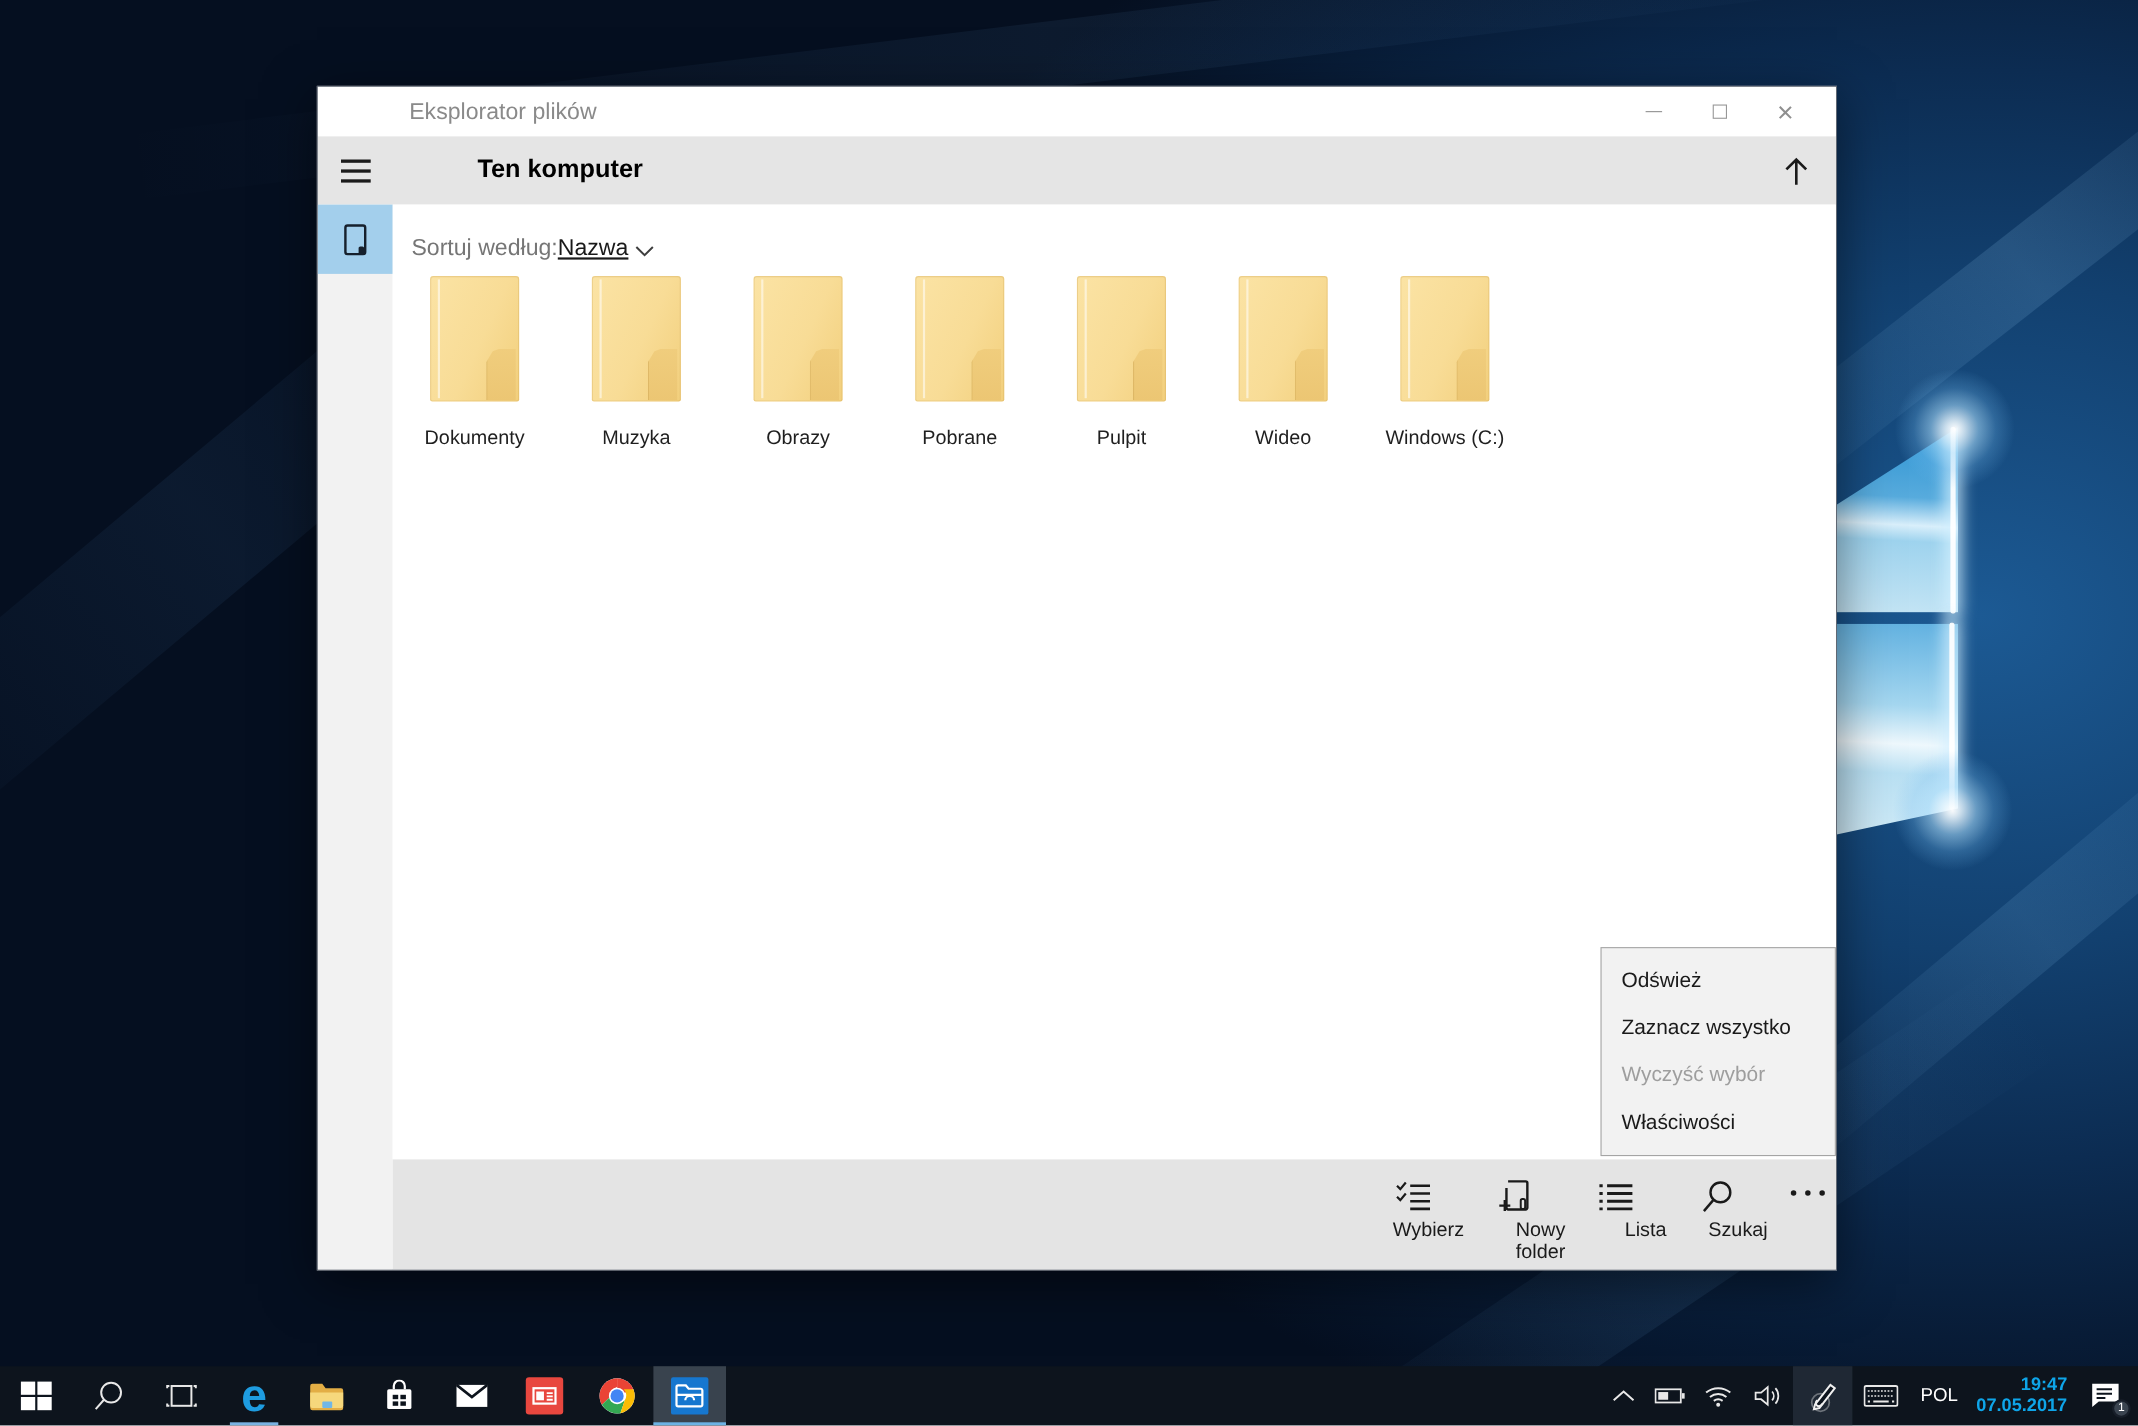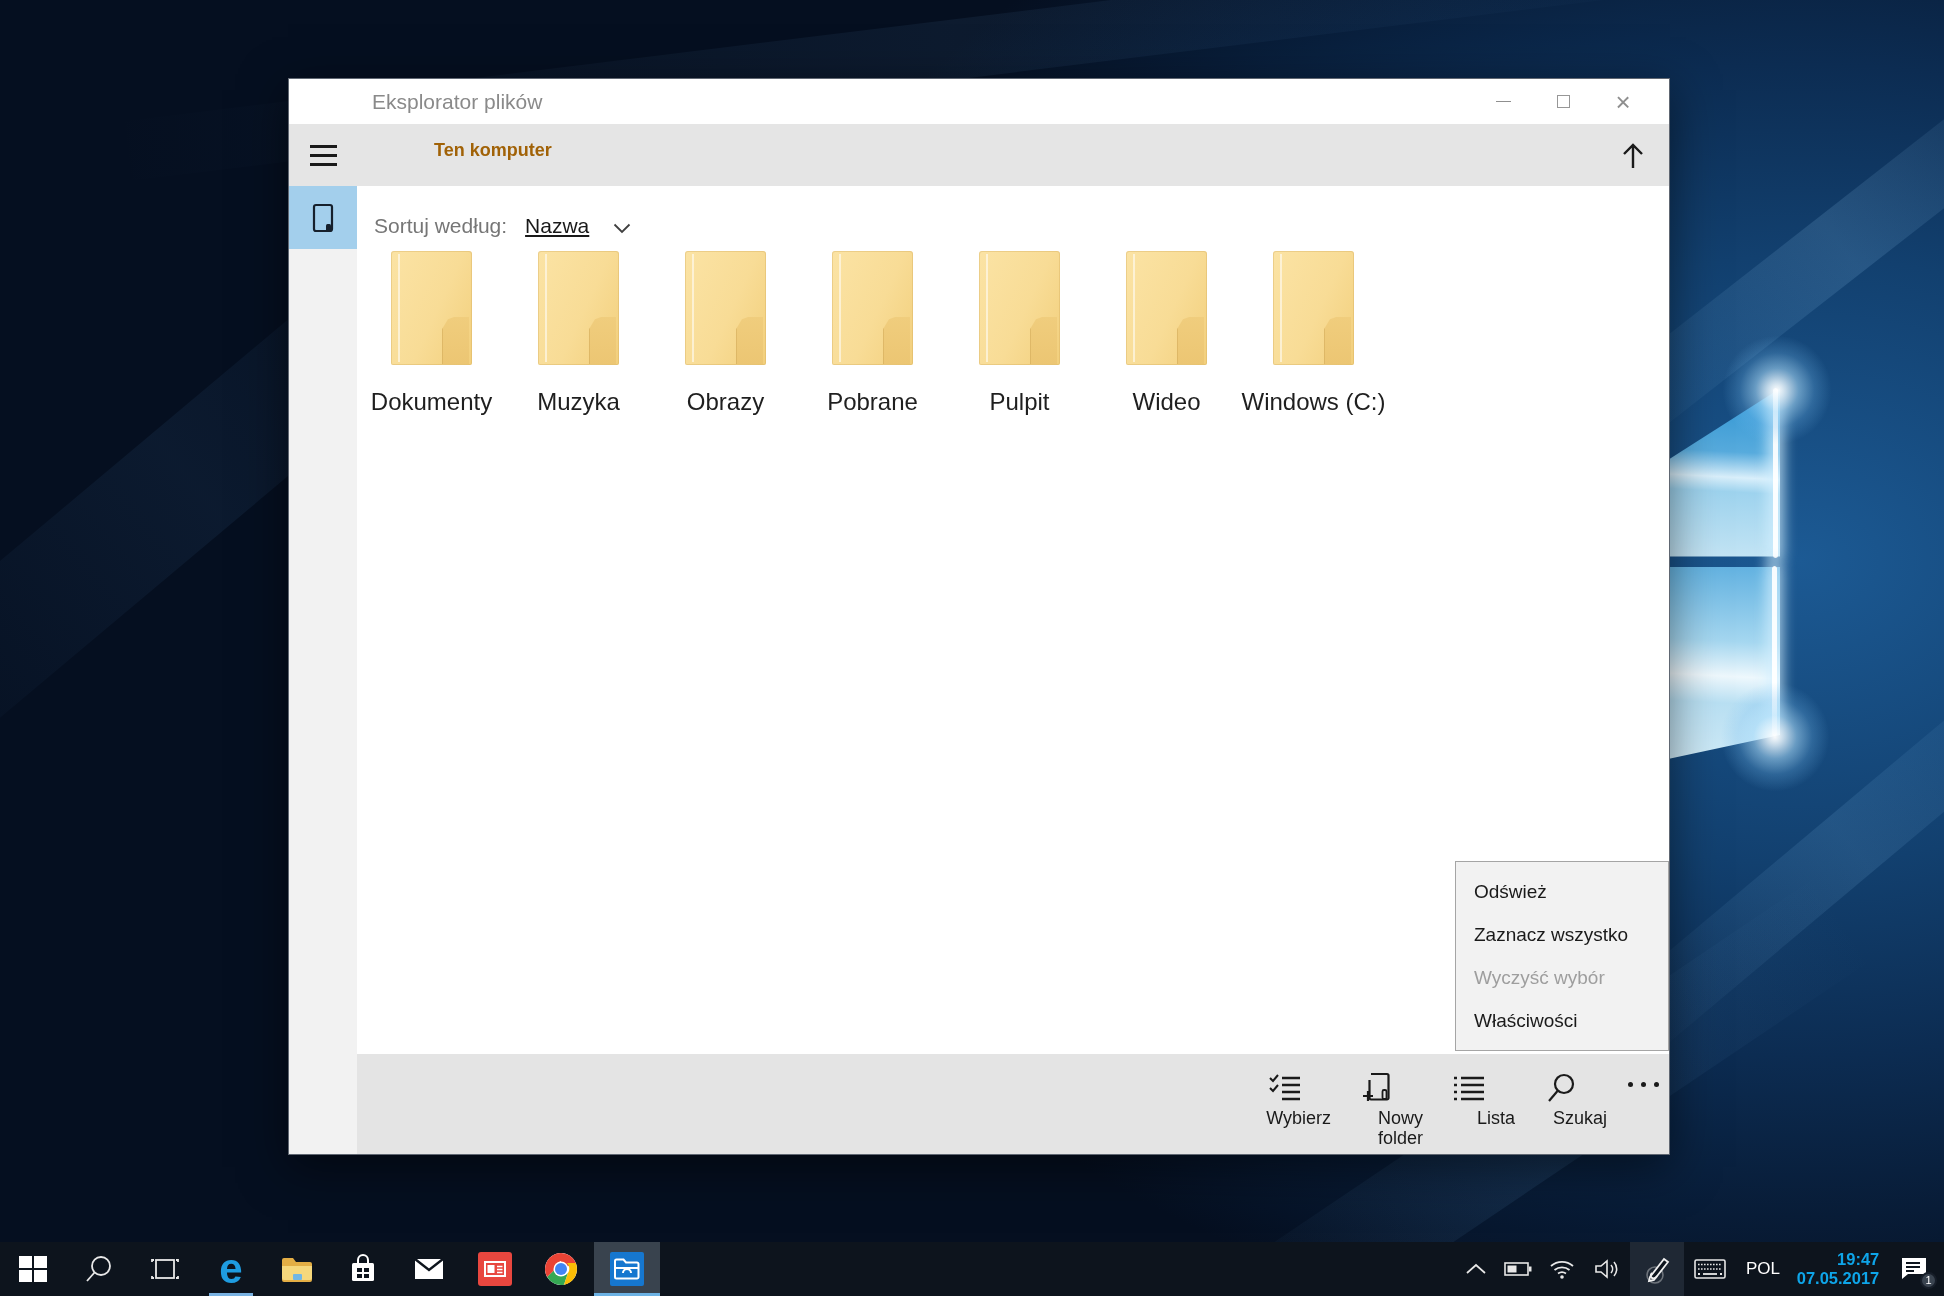--- a/index.html
+++ b/index.html
@@ -48,43 +48,43 @@
   .titlebar .title{ position:absolute; left:83px; top:11px; font-size:21px; color:#8a8a8a; }
   .win-controls{ position:absolute; right:16px; top:0; height:45px; display:flex; align-items:center; }
   .win-btn{ width:60px; height:45px; display:flex; align-items:center; justify-content:center; cursor:default; }
   .glyph-min{ width:15px; height:1.5px; background:#8f8f8f; }
   .glyph-max{ width:13px; height:13px; border:1.5px solid #979797; }
   .glyph-close{ font-size:26px; line-height:26px; color:#8f8f8f; font-weight:300; }
 
   .header{ position:absolute; left:0; top:45px; right:0; height:62px; background:#e5e5e5; }
   .hamburger{ position:absolute; left:0; top:0; width:68px; height:62px; display:flex; flex-direction:column; justify-content:center; align-items:center; gap:6px; }
   .hamburger span{ width:27px; height:3px; background:#1a1a1a; }
-  .header-title{ position:absolute; left:145px; top:16px; font-size:18px; font-weight:700; color:#a16207; }
+  .header-title{ position:absolute; left:145px; top:16px; font-size:23px; font-weight:700; color:#000000; }
   .up-btn{ position:absolute; right:18px; top:14px; width:36px; height:36px; background:none; border:none; display:flex; align-items:center; justify-content:center; }
 
   .rail{ position:absolute; left:0; top:107px; bottom:0; width:68px; background:#f2f2f2; }
   .rail-sel{ width:68px; height:63px; background:#a3cfec; display:flex; align-items:center; justify-content:center; }
 
   .content{ position:absolute; left:68px; top:107px; right:0; bottom:100px; background:#fff; overflow:hidden; }
-  .sort-row{ display:flex; align-items:center; gap:18px; padding:20px 0 0 17px; height:60px; }
+  .sort-row{ display:flex; align-items:center; gap:0; padding:20px 0 0 17px; height:60px; }
   .sort-label{ font-size:21px; color:#767676; }
   .sort-value{ font-size:21px; color:#191919;text-decoration:underline; }
   .sort-chevron{ margin-left:6px; margin-top:4px; }
 
   .folders{ display:flex; padding-left:1px; margin-top:2px; }
   .folder-item{ width:147px; display:flex; flex-direction:column; align-items:center; cursor:default; }
   .folder-icon{ position:relative; width:81px; height:114px; margin-top:3px;
     background:linear-gradient(115deg, #fbe3a4 0%, #f8dc96 55%, #f2cf7c 100%);
     border-radius:3px 3px 2px 2px; box-shadow:inset 0 0 0 1px rgba(210,170,90,.35); }
   .folder-icon::before{ content:""; position:absolute; left:7px; top:3px; bottom:3px; width:1.5px; background:rgba(255,255,255,.55); }
   .folder-icon::after{ content:""; position:absolute; right:3px; bottom:1px; width:27px; height:47px;
     background:linear-gradient(180deg, #f0cd7d 0%, #ecc673 100%);
     clip-path:polygon(0 26%, 22% 5%, 45% 0, 100% 0, 100% 100%, 0 100%);
     box-shadow:inset 1px 0 0 rgba(200,160,80,.4); }
-  .folder-label{ margin-top:23px; font-size:24px; color:#1f1f1f; }
+  .folder-label{ margin-top:23px; font-size:18px; color:#1f1f1f; }
 
   .command-bar{ position:absolute; left:68px; right:0; bottom:0; height:100px; background:#e4e4e4; }
   .cmd-item{ position:absolute; width:92px; text-align:right; }
   .cmd-item .cmd-icon{ height:38px; display:flex; align-items:flex-end; justify-content:center; }
   .cmd-label{ display:block; margin-top:4px; font-size:18px; line-height:20px; color:#1a1a1a; }
   .cmd-select{ left:882px; top:12px; }
   .cmd-newfolder{ left:974px; top:12px; }
   .cmd-list{ left:1066px; top:12px; }
   .cmd-search{ left:1158px; top:12px; }
   .cmd-more{ position:absolute; left:1258px; top:28px; width:56px; display:flex; gap:8px; justify-content:center; }

